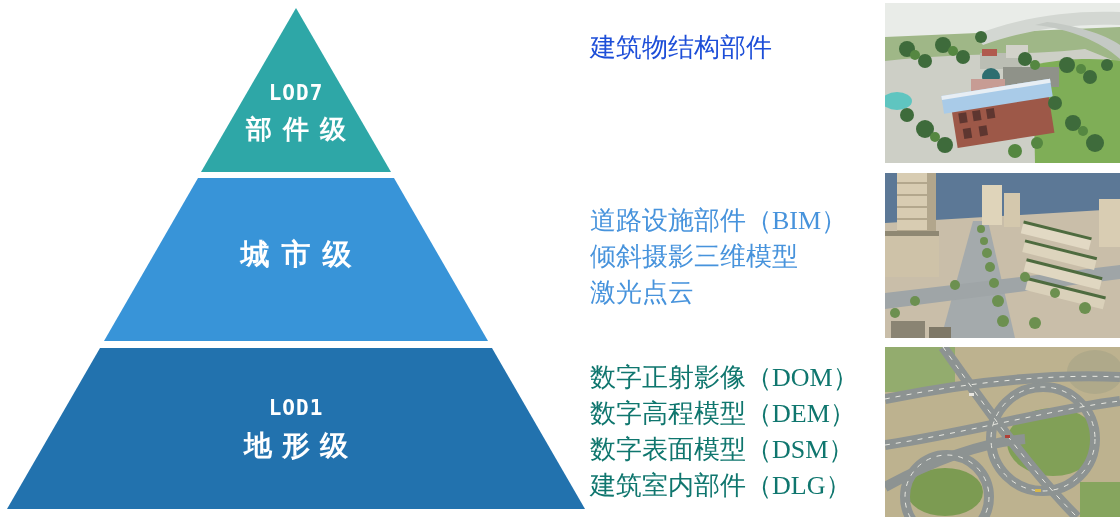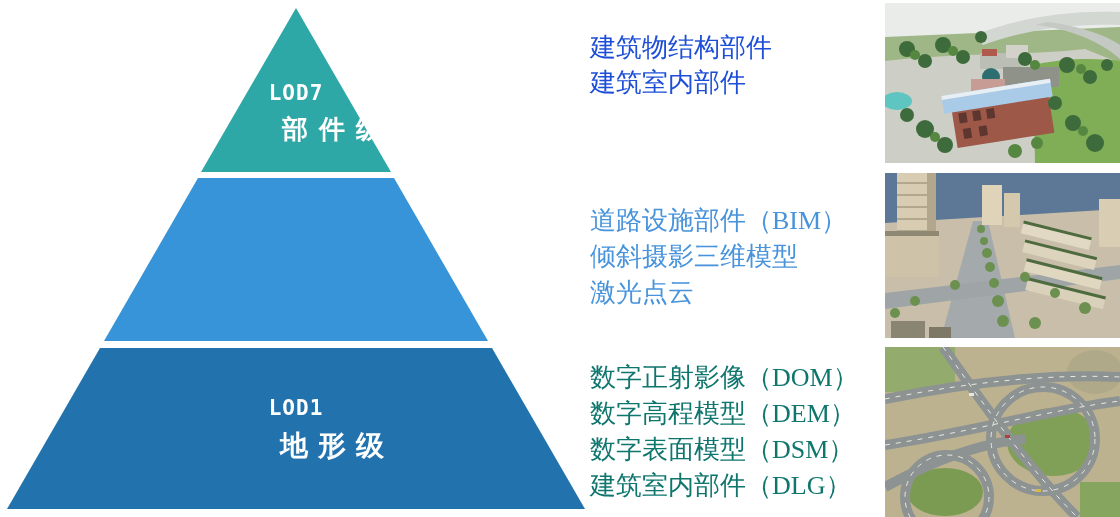--- a/index.html
+++ b/index.html
@@ -3,21 +3,21 @@
 <meta charset="utf-8">
 <style>
   html,body{margin:0;padding:0;background:#ffffff;}
   .canvas{position:relative;width:1120px;height:517px;background:#ffffff;overflow:hidden;
           font-family:"Liberation Sans",sans-serif;}
   
   .pyramid-svg{position:absolute;left:0;top:0;}
   .pyr-label{position:absolute;color:#ffffff;font-weight:bold;text-align:center;
              transform:translateX(-50%);white-space:nowrap;line-height:1;}
   .pyr-code{font-family:"DejaVu Sans Mono","Liberation Mono",monospace;font-size:21px;letter-spacing:1px;}
-  .pyr-name{font-family:"DejaVu Sans","Liberation Sans",sans-serif;margin-left:36px;}
+  .pyr-name{font-family:"DejaVu Sans","Liberation Sans",sans-serif;}
   .name-lod7{font-size:26px;letter-spacing:11px;padding-left:11px;top:116px;}
   .name-city{font-size:29px;letter-spacing:12px;padding-left:12px;top:240px;}
   .name-lod1{font-size:28px;letter-spacing:10px;padding-left:10px;top:432px;}
   .code-lod7{top:83px;}
   .code-lod1{top:398px;}
   
   .ann{position:absolute;left:590px;font-family:"Liberation Serif","DejaVu Serif",serif;
        font-size:26px;line-height:35px;white-space:nowrap;}
   .ann-1{top:30px;color:#1d4ed8;}
   .ann-2{top:203px;color:#4793DC;line-height:36px;}
@@ -36,27 +36,27 @@
 
   <svg class="pyramid-svg" width="600" height="517" viewBox="0 0 600 517">
     <polygon points="296,8 201,172 391,172" fill="#2EA7A7"></polygon>
     <polygon points="198,178 394,178 488,341 104,341" fill="#3894D8"></polygon>
     <polygon points="100,348 492,348 585,509 7,509" fill="#2272AE"></polygon>
   </svg>
 
   <div class="pyr-label pyr-code code-lod7" style="left:296px">LOD7</div>
   <div class="pyr-label pyr-name name-lod7" style="left:296px">部件级</div>
 
+  <div class="pyr-label pyr-name name-city" style="left:296px">城市级</div>
 
   <div class="pyr-label pyr-code code-lod1" style="left:296px">LOD1</div>
   <div class="pyr-label pyr-name name-lod1" style="left:296px">地形级</div>
 
   <div class="ann ann-1">
     <div>建筑物结构部件</div>
-    <div>建筑室内部件</div>
   </div>
 
   <div class="ann ann-2">
     <div>道路设施部件（BIM）</div>
     <div>倾斜摄影三维模型</div>
     <div>激光点云</div>
   </div>
 
   <div class="ann ann-3">
     <div>数字正射影像（DOM）</div>

